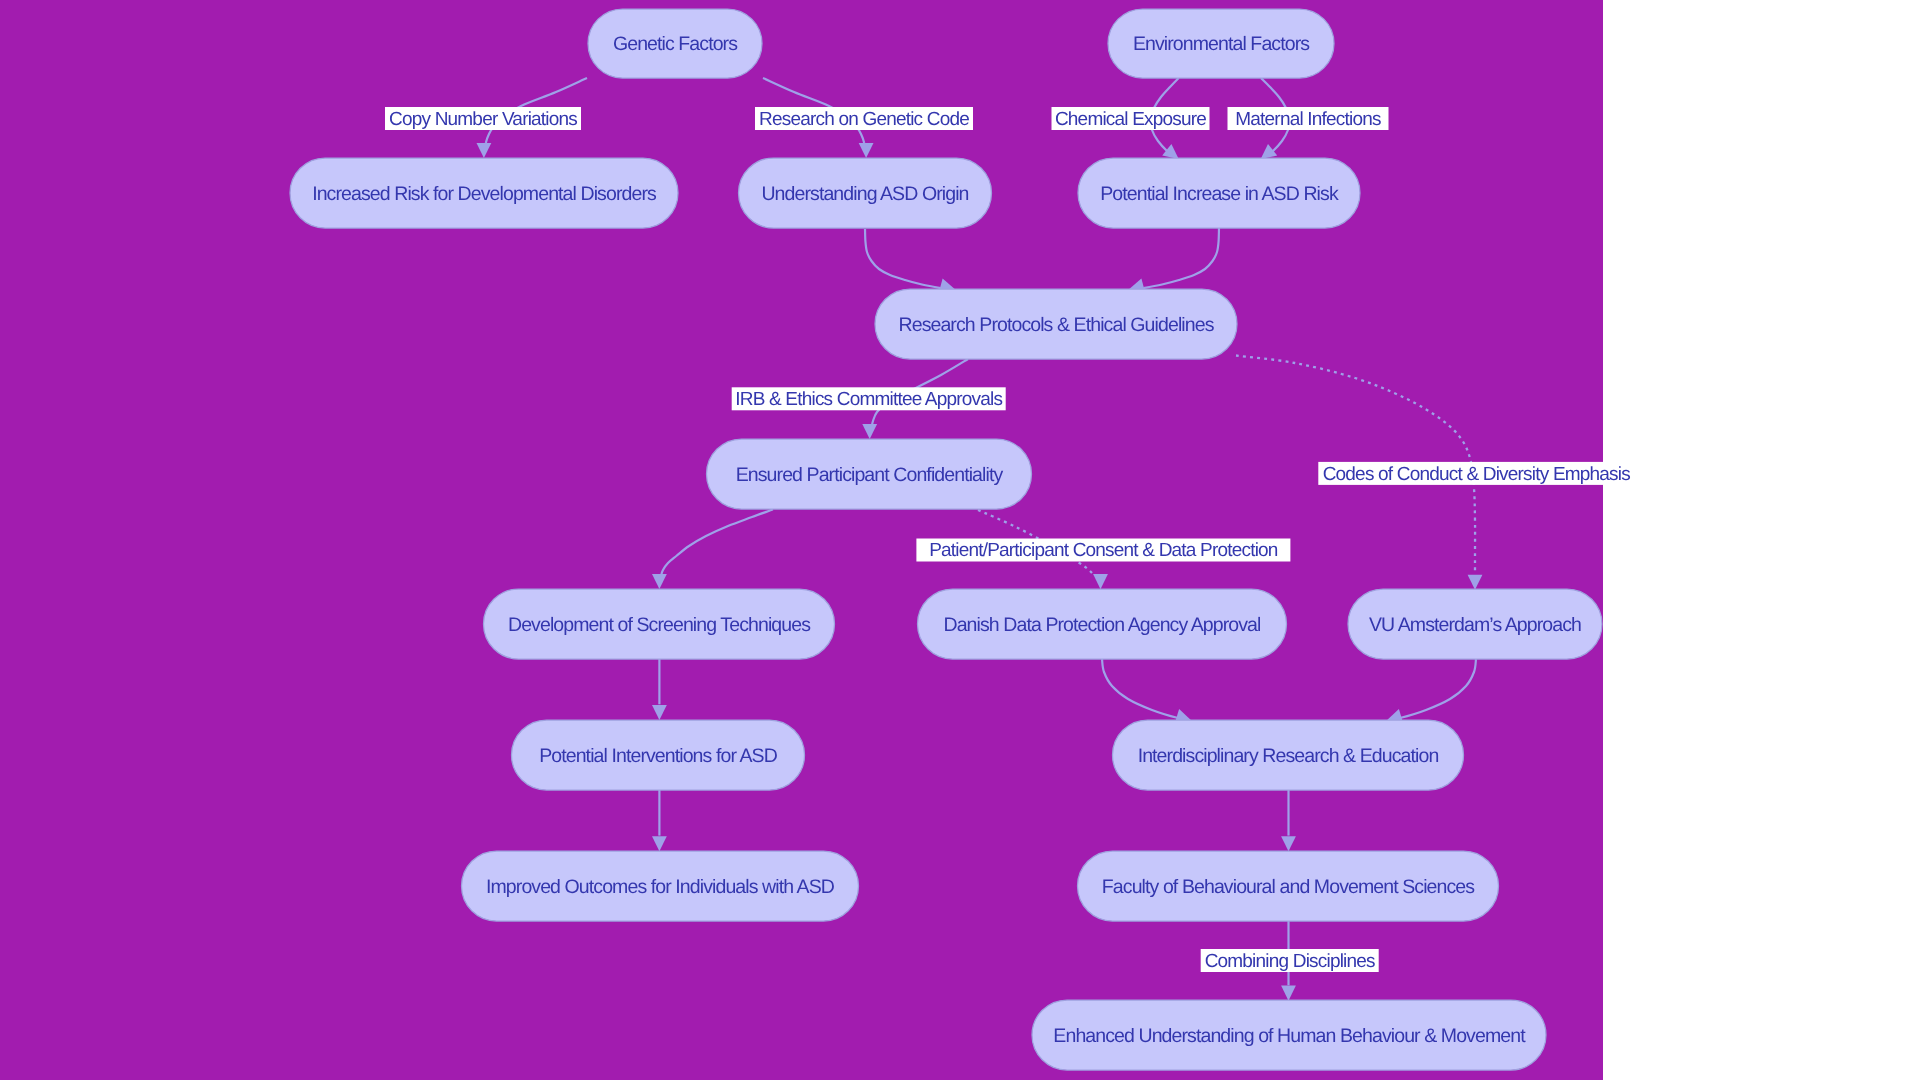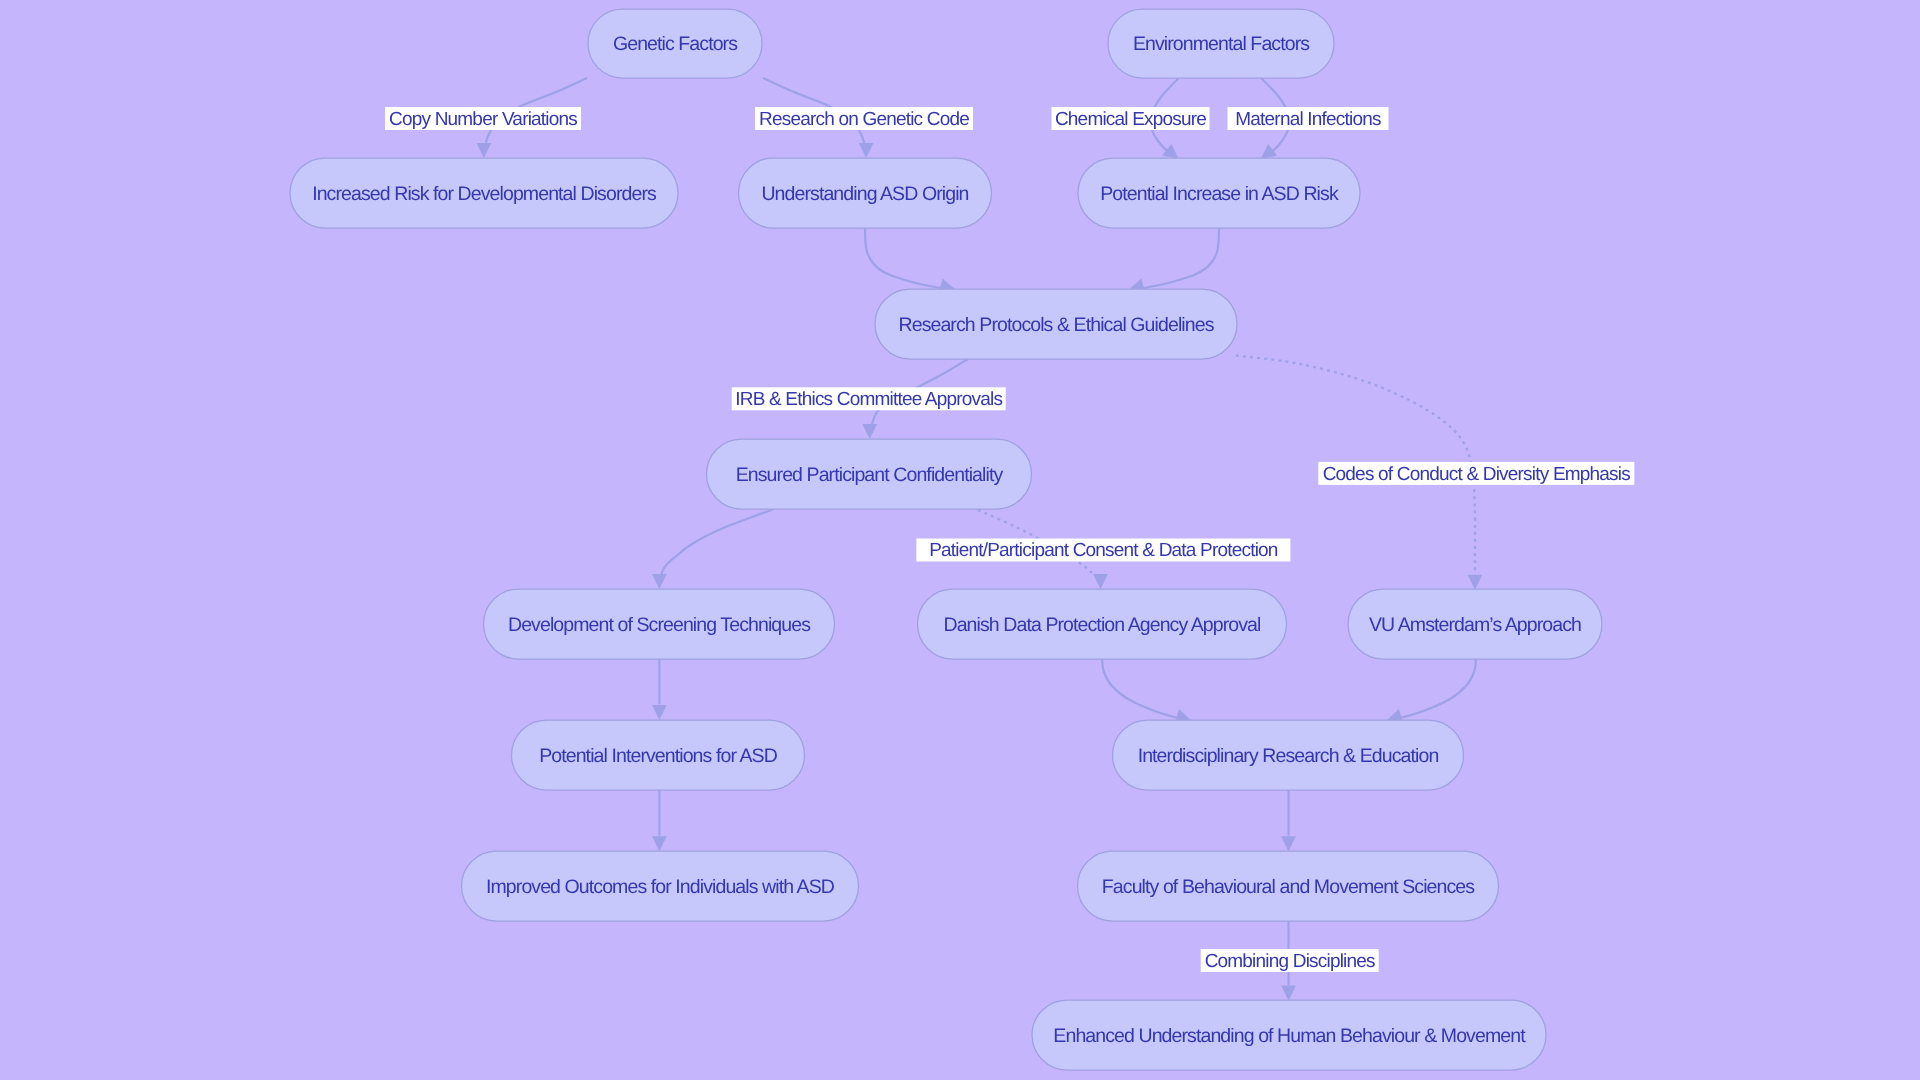--- a/index.html
+++ b/index.html
@@ -1,18 +1,18 @@
 <!DOCTYPE html>
 <html><head>
 <meta charset="utf-8">
 <title>Flowchart</title>
 <style>
   html,body{margin:0;padding:0;background:#FFFFFF;width:1920px;height:1080px;overflow:hidden;
     -webkit-font-smoothing:antialiased;text-rendering:geometricPrecision;}
-  #canvas{position:relative;width:1920px;height:1080px;background:#c4b5fd;}
+  #canvas{position:relative;width:1603px;height:1080px;background:#a21caf;}
   svg#flow{position:absolute;left:0;top:0;width:1920px;height:1080px;display:block;
            will-change:transform;}
   .node-shape{fill:#C6C7FB;stroke:#9FA1DF;stroke-width:1.25px;}
   text{paint-order:stroke fill;}
   .node-label{font-family:"Liberation Sans",sans-serif;font-size:19.5px;fill:#3437AE;
               text-anchor:middle;letter-spacing:-0.9px;}
   .edge-line{fill:none;stroke:#9FA1E8;stroke-width:2.2px;stroke-linecap:butt;}
   .edge-line.dotted{stroke-dasharray:2.9 4.2;stroke-linecap:butt;stroke-width:2.3px;}
   .arrow-head{fill:#9FA1E8;stroke:none;}
   .edge-label{font-family:"Liberation Sans",sans-serif;font-size:19px;fill:#3437AE;

